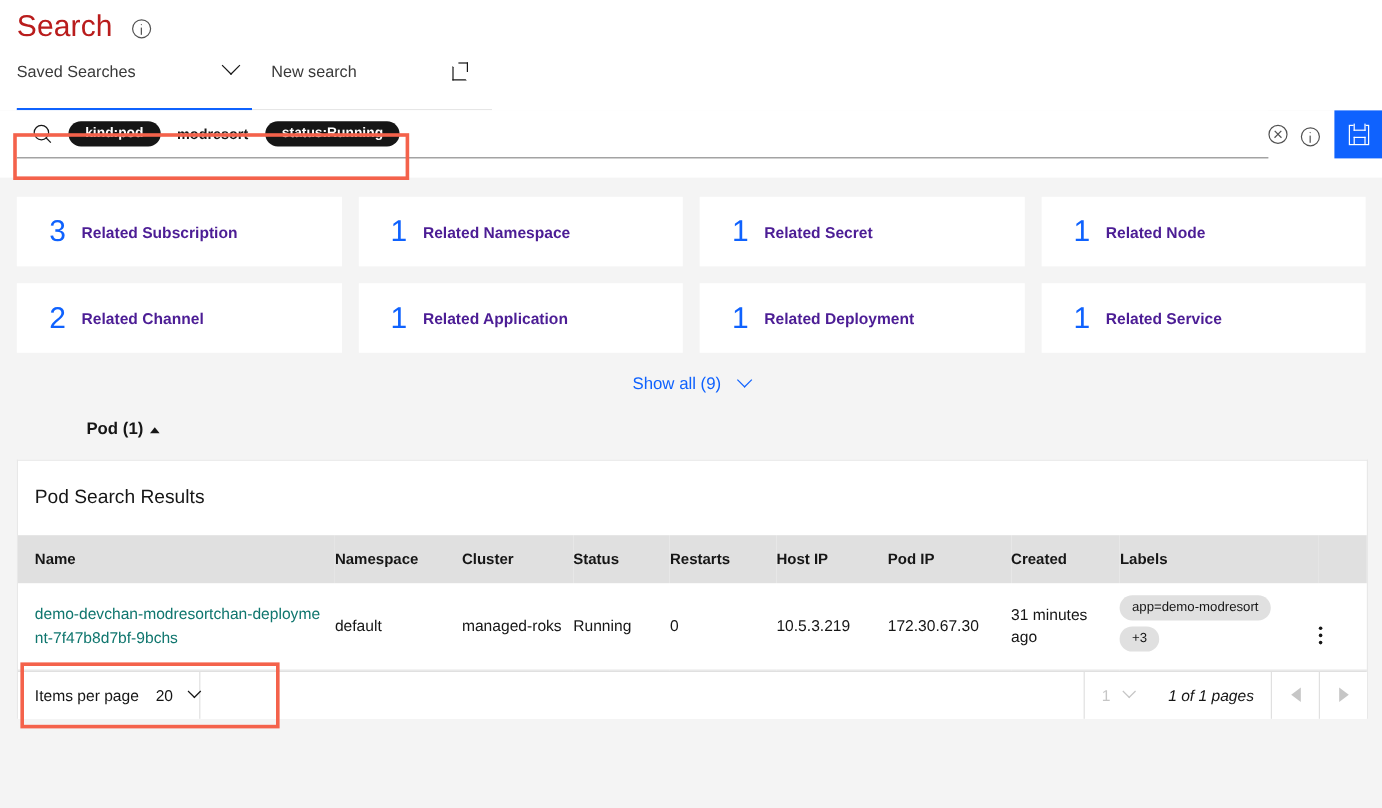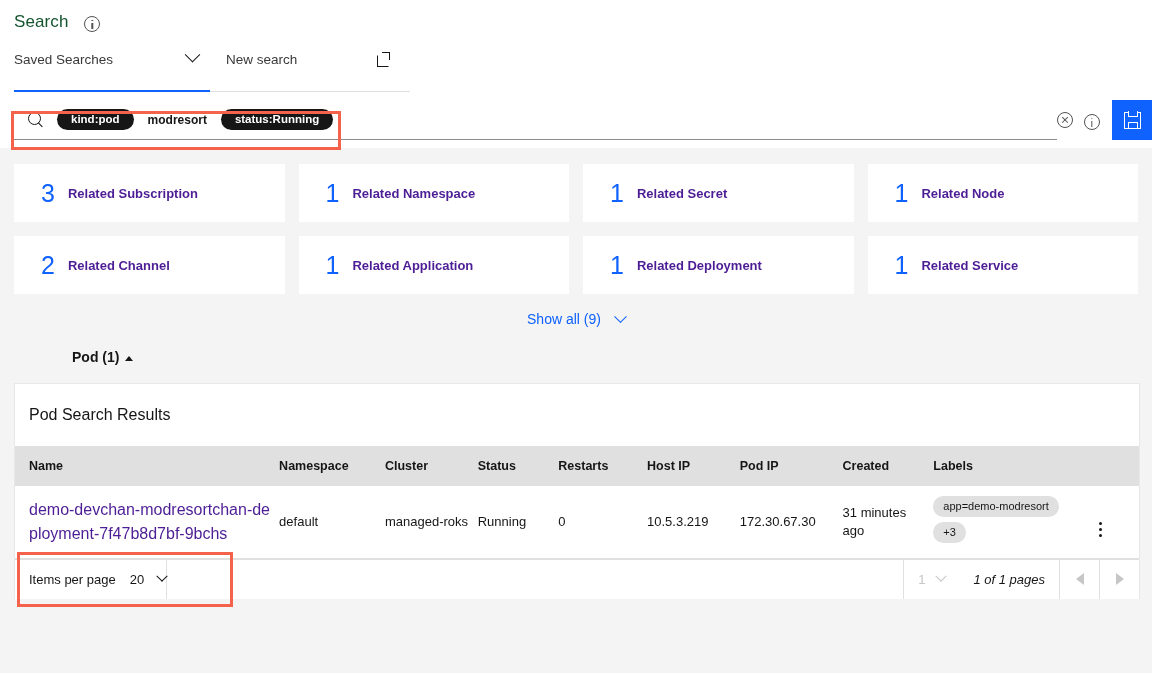--- a/index.html
+++ b/index.html
@@ -19,25 +19,25 @@
     position: relative;
   }
   .title-row {
     display: flex;
     align-items: center;
     gap: 16px;
     padding-top: 0px;
     height: 44px;
   }
   .page-title {
-    font-size: 17px;
+    font-size: 25px;
     font-weight: 400;
     letter-spacing: .1px;
     line-height: 44px;
-    color: #14532d;
+    color: #b91c1c;
   }
   .info-circle {
     width: 16px; height: 16px;
     border: 1px solid #525252;
     border-radius: 50%;
     position: relative;
     flex: 0 0 auto;
     margin-top: 4px;
   }
   .info-circle::before {
@@ -106,21 +106,20 @@
     width:7px; height:7px;
     border-top:1.4px solid #161616;
     border-right:1.4px solid #161616;
   }
 
   
   .searchbar-wrap {
     background: #ffffff;
     height: 56px;
     display: flex;
-    align-items: center;
     position: relative;
   }
   .search-field {
     flex: 1 1 auto;
     height: 40px;
     margin-left: 14px;
     border-bottom: 1px solid #8d8d8d;
     display: flex;
     align-items: center;
     padding-left: 14px;
@@ -309,22 +308,22 @@
   .col-cluster   { width: 92px; }
   .col-status    { width: 80px; }
   .col-restarts  { width: 88px; }
   .col-hostip    { width: 92px; }
   .col-podip      { width: 102px; }
   .col-created   { width: 90px; }
   .col-labels    { width: 164px; }
   .col-overflow  { width: 40px; }
 
   .name-link {
-    color: #4c1d95;
-    font-size: 16px;
+    color: #0f766e;
+    font-size: 13px;
     line-height: 1.5;
     text-decoration: none;
     cursor: pointer;
     display: inline-block;
     word-break: break-all;
   }
   .label-chip {
     display: inline-block;
     background: #e0e0e0;
     color: #161616;

